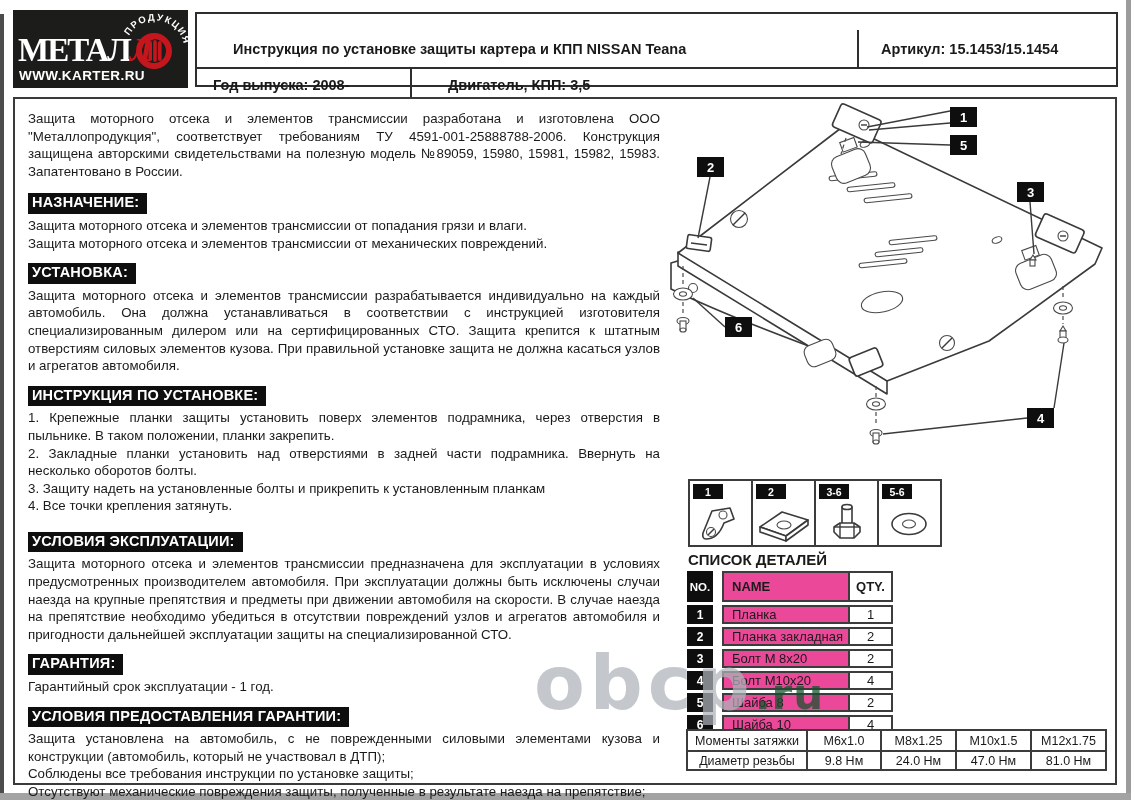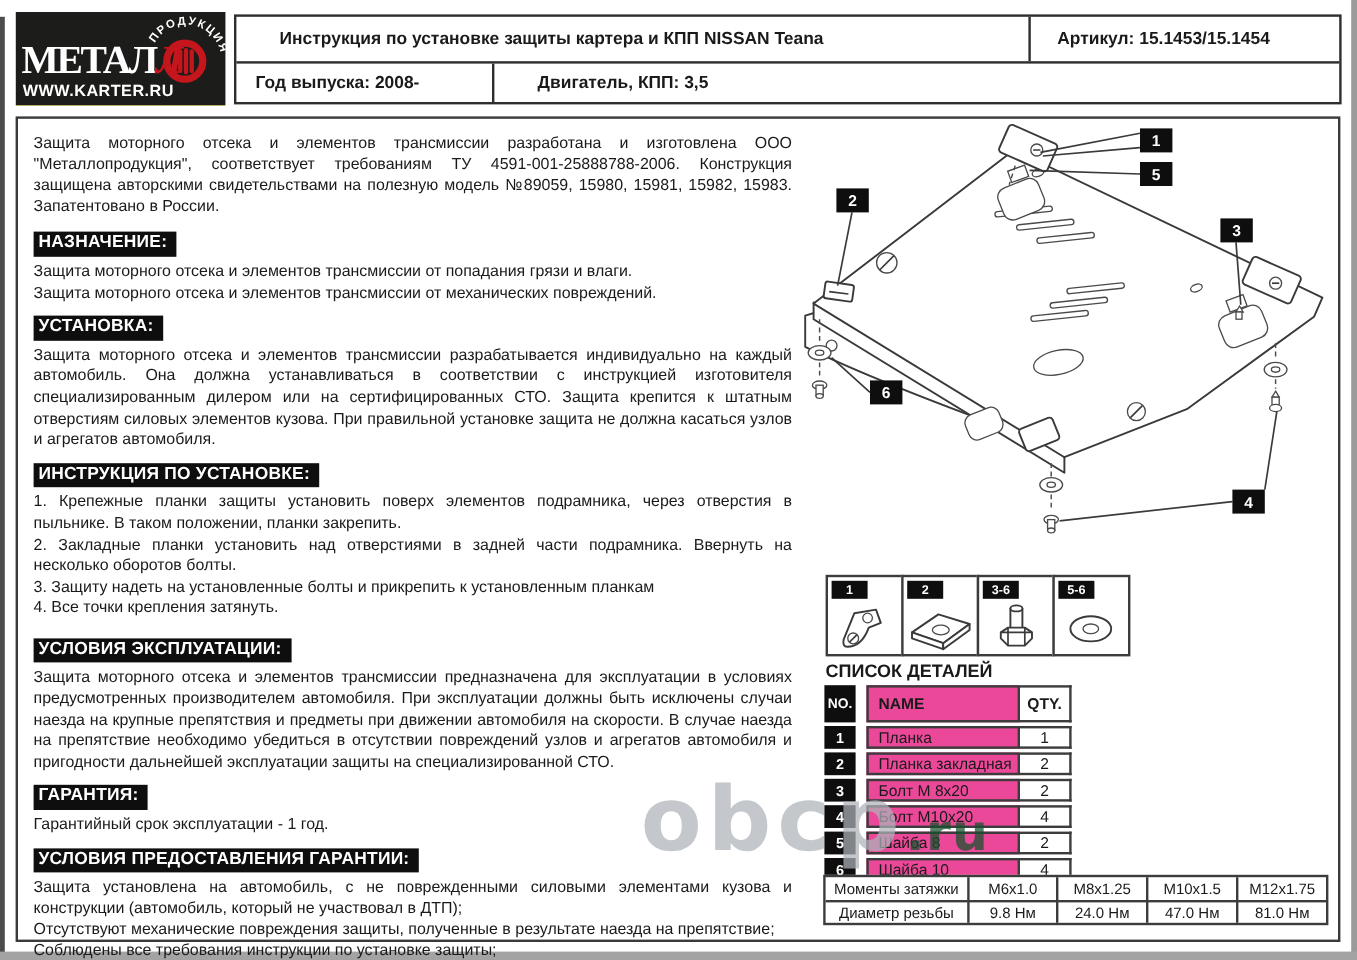--- a/index.html
+++ b/index.html
@@ -8,21 +8,21 @@
   .edge{position:absolute;}
   .edge.left{left:0;top:14px;width:4px;height:786px;background:#4c4c4c;}
   .edge.right{right:0;top:0;width:5px;height:800px;background:#9b9b9b;}
   .edge.bottom{left:0;bottom:0;width:1131px;height:7px;background:#a3a3a3;}
 
   
   .logo{position:absolute;left:13px;top:10px;width:175px;height:78px;background:#fde047;}
   
   .hdr{position:absolute;left:195px;top:12px;width:923px;height:75px;border:2px solid #2e2e2e;box-sizing:border-box;}
   .hdr-row{display:flex;box-sizing:border-box;}
-  .hdr-row.r1{height:37px;}
+  .hdr-row.r1{height:37px;margin-top:16px;}
   .hdr-row.r2{height:34px;border-top:2px solid #2e2e2e;}
   .hdr-cell{display:flex;align-items:center;box-sizing:border-box;font-weight:bold;font-size:14.5px;}
   .hdr-cell + .hdr-cell{border-left:2px solid #2e2e2e;}
   .c-title{width:660px;padding-left:36px;}
   .c-art{flex:1;padding-left:22px;}
   .c-body{width:293px;padding-left:36px;}
   .c-year{width:213px;padding-left:16px;}
   .c-eng{flex:1;padding-left:36px;}
 
   
@@ -148,22 +148,22 @@
     </div>
 
     <div class="sec">
       <div class="sec-head">ГАРАНТИЯ:</div>
       <div class="line">Гарантийный срок эксплуатации - 1 год.</div>
     </div>
 
     <div class="sec">
       <div class="sec-head">УСЛОВИЯ ПРЕДОСТАВЛЕНИЯ ГАРАНТИИ:</div>
       <div class="para" style="margin-bottom:0">Защита установлена на автомобиль, с не поврежденными силовыми элементами кузова и конструкции (автомобиль, который не участвовал в ДТП);</div>
+      <div class="line">Соблюдены все требования инструкции по установке защиты;</div>
       <div class="line">Отсутствуют механические повреждения защиты, полученные в результате наезда на препятствие;</div>
-      <div class="line">Соблюдены все требования инструкции по установке защиты;</div>
       
       
     </div>
   </div>
 
   <div class="watermark"><span>obcp</span><span class="suffix">.ru</span></div>
 
   <svg class="diagram" width="460" height="378" viewBox="0 0 460 378">
 
     <path class="pl" d="M 6,163 L 6,189 Q 70,220 190,263 L 196,246 Q 90,205 16,160 Z"></path>

